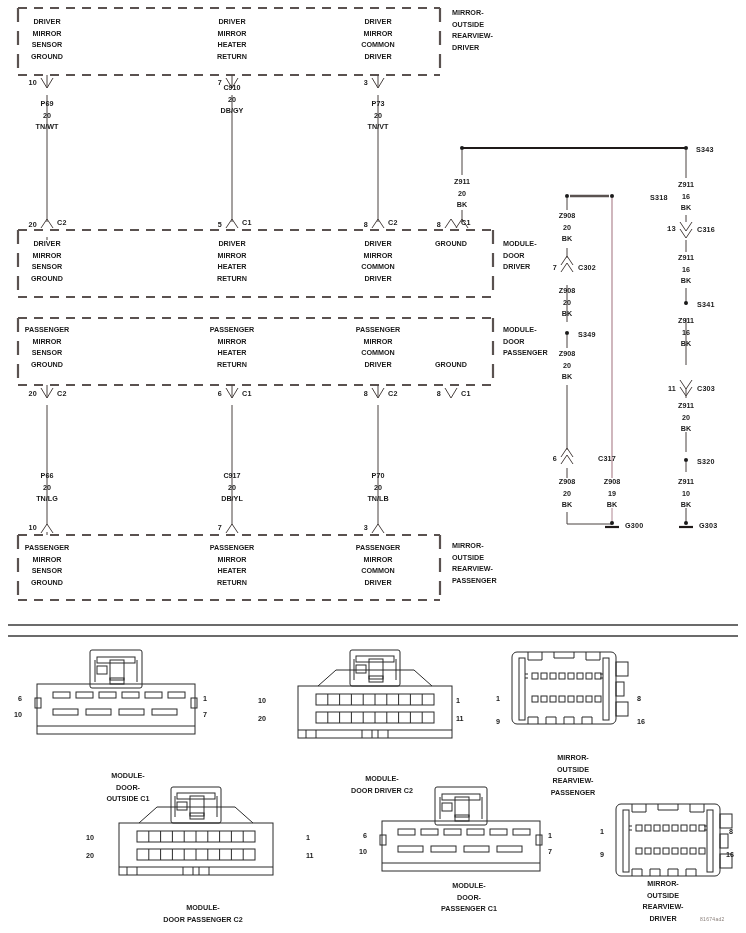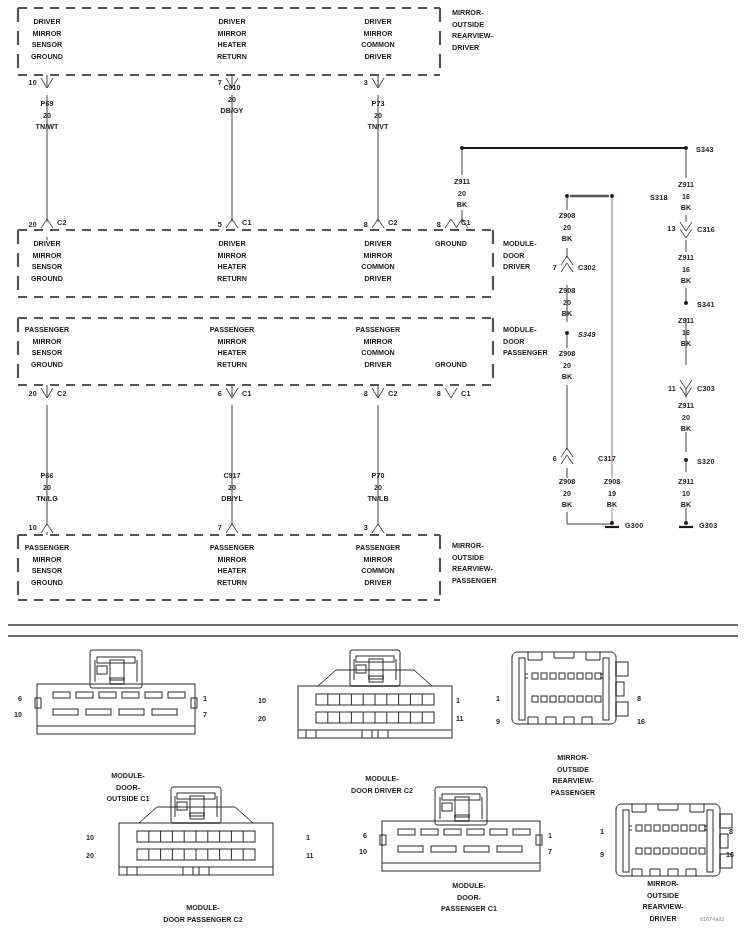--- a/index.html
+++ b/index.html
@@ -375,21 +375,21 @@
     <div>20</div>
     <div>BK</div>
   </div>
   <div class="lbl r" style="left:557px;top:262px;">7</div>
   <div class="lbl" style="left:578px;top:262px;">C302</div>
   <div class="blk c" style="left:567px;top:285px;">
     <div>Z908</div>
     <div>20</div>
     <div>BK</div>
   </div>
-  <div class="lbl" style="left:578px;top:329px;font-style:italic;">S349</div>
+  <div class="lbl" style="left:578px;top:329px;">S349</div>
   <div class="blk c" style="left:567px;top:348px;">
     <div>Z908</div>
     <div>20</div>
     <div>BK</div>
   </div>
   <div class="lbl r" style="left:557px;top:453px;">6</div>
   <div class="lbl" style="left:598px;top:453px;">C317</div>
   <div class="blk c" style="left:567px;top:476px;">
     <div>Z908</div>
     <div>20</div>

